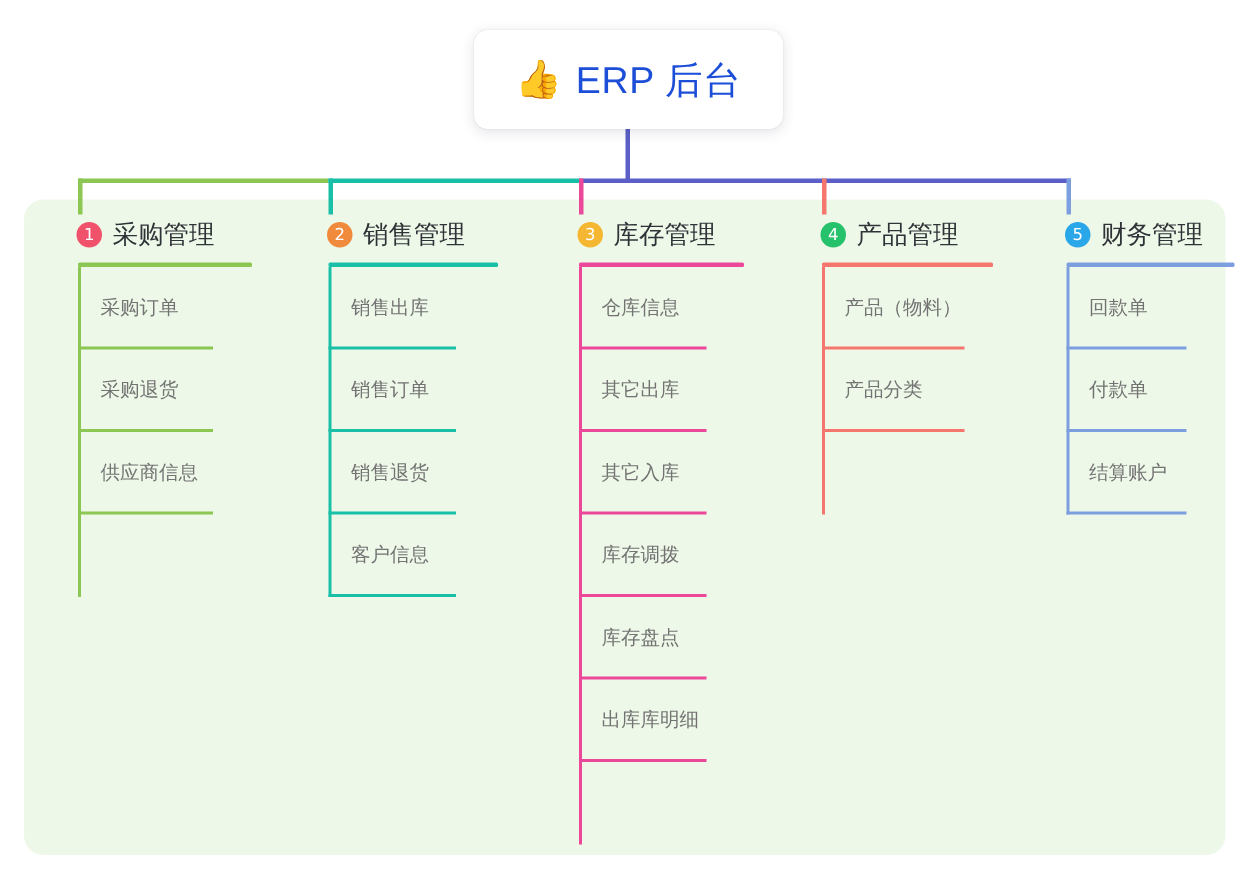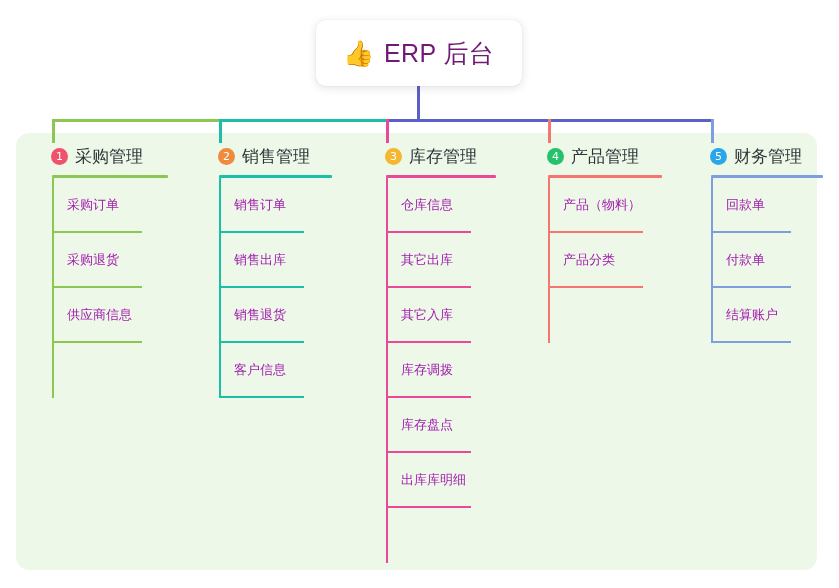--- a/index.html
+++ b/index.html
@@ -38,21 +38,21 @@
     z-index: 6;
   }
   #root-card .thumb {
     font-size: 25px;
     line-height: 1;
     color: #F2C14B;
     display: inline-block;
   }
   #root-card .root-title {
     font-size: 25px;
-    color: #701a75;
+    color: #1d4ed8;
     letter-spacing: 0.4px;
     white-space: nowrap;
   }
 
   
   .conn {
     position: absolute;
     z-index: 4;
   }
 
@@ -113,21 +113,21 @@
   }
   .leaf {
     position: relative;
     height: 55px;
   }
   .leaf-label {
     position: absolute;
     left: 34px;
     top: 18px;
     font-size: 13px;
-    color: #a21caf;
+    color: #737373;
     white-space: nowrap;
   }
   .leaf-rule {
     position: absolute;
     left: 19px;
     bottom: 0;
     height: 2px;
   }
 </style>
 </head>
@@ -179,25 +179,25 @@
       </div>
       <div class="column" style="left: 200px; width: 140px;">
         <div class="col-head">
           <span class="badge" style="background: rgb(240, 138, 60);">2</span>
           <span class="col-title">销售管理</span>
         </div>
         <div class="head-rule" style="background: rgb(25, 191, 166); width: 113px; margin-left: 19px;"></div>
         <div class="col-body" style="height: 220px;">
           <div class="spine" style="background: rgb(25, 191, 166); height: 220px;"></div>
           <div class="leaf">
+            <div class="leaf-label">销售出库</div>
+            <div class="leaf-rule" style="background: rgb(25, 191, 166); width: 85px;"></div>
+          </div>
+          <div class="leaf">
             <div class="leaf-label">销售订单</div>
-            <div class="leaf-rule" style="background: rgb(25, 191, 166); width: 85px;"></div>
-          </div>
-          <div class="leaf">
-            <div class="leaf-label">销售出库</div>
             <div class="leaf-rule" style="background: rgb(25, 191, 166); width: 85px;"></div>
           </div>
           <div class="leaf">
             <div class="leaf-label">销售退货</div>
             <div class="leaf-rule" style="background: rgb(25, 191, 166); width: 85px;"></div>
           </div>
           <div class="leaf">
             <div class="leaf-label">客户信息</div>
             <div class="leaf-rule" style="background: rgb(25, 191, 166); width: 85px;"></div>
           </div>

